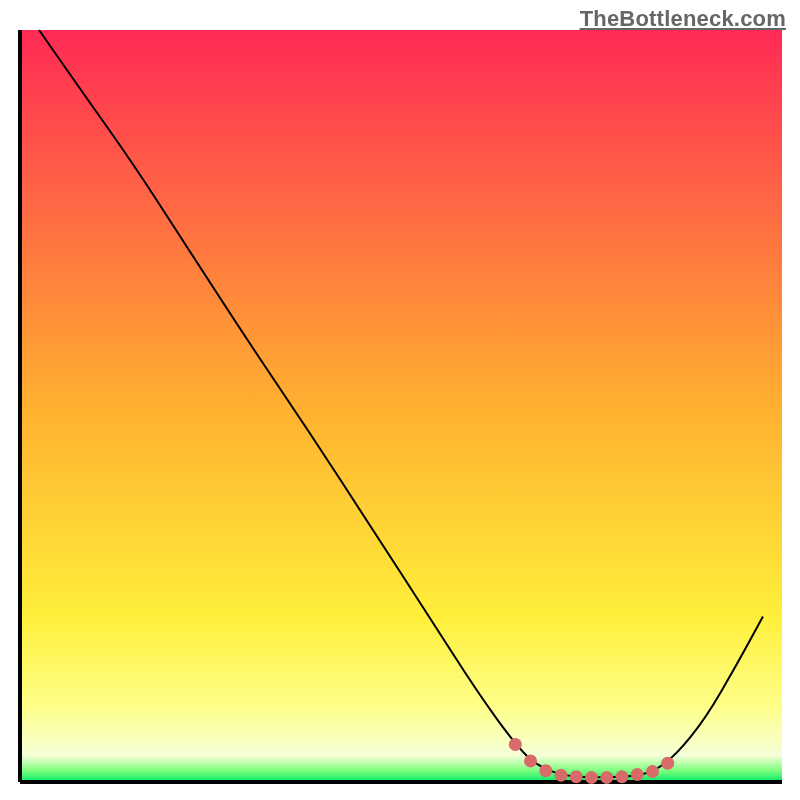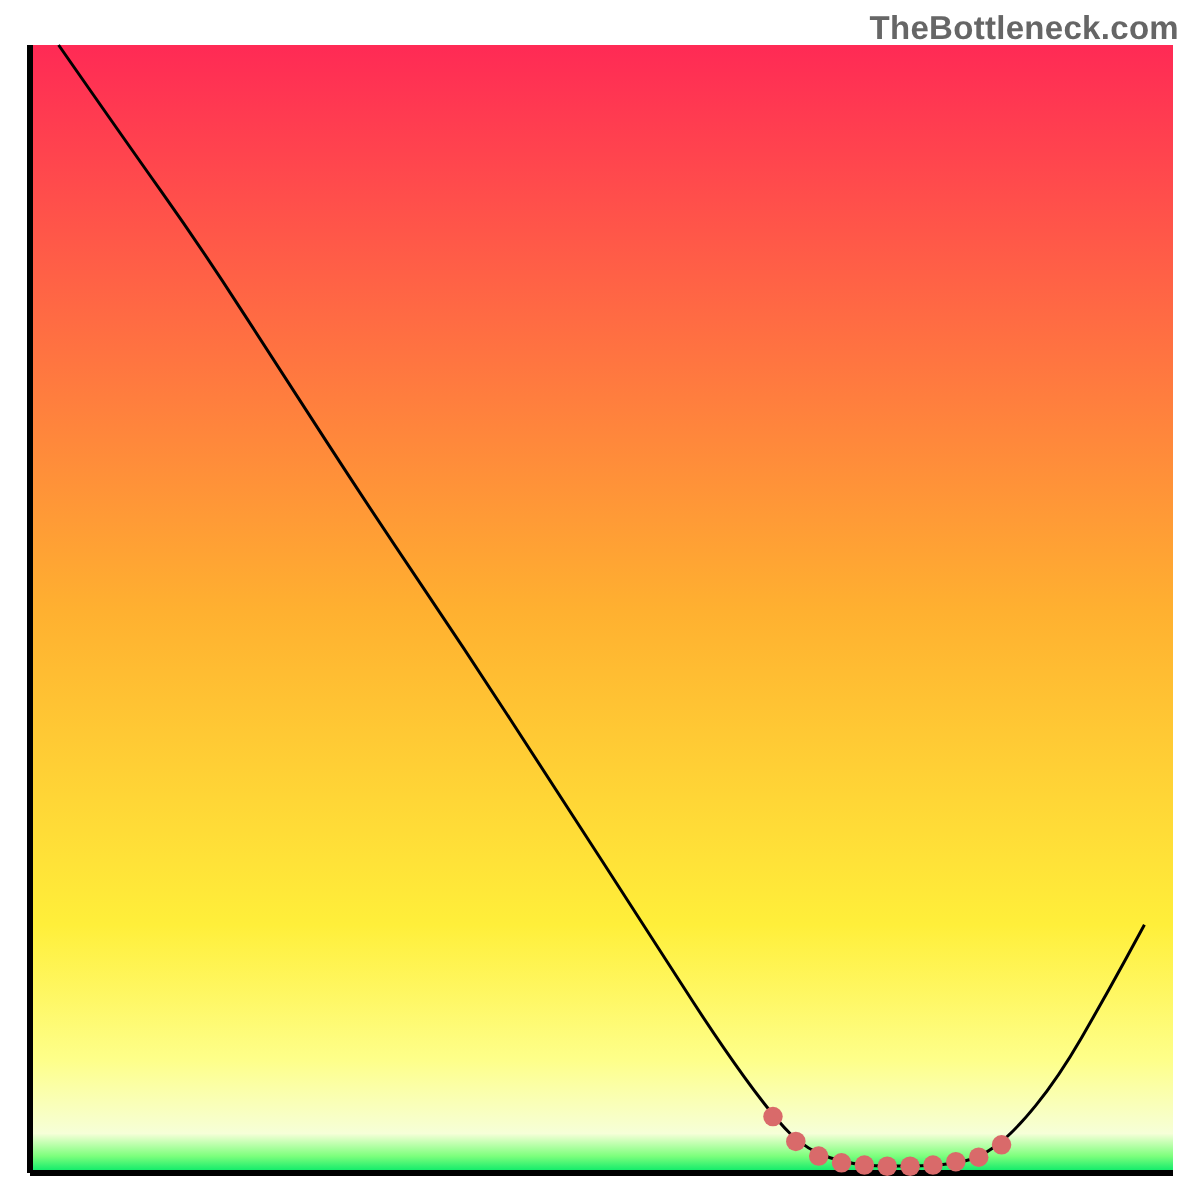--- a/index.html
+++ b/index.html
@@ -16,20 +16,21 @@
     height: 800px;
   }
   #watermark {
     position: absolute;
     top: 6px;
     right: 14px;
     font-size: 22px;
     font-weight: bold;
     color: #666666;
     letter-spacing: 0.2px;
+    text-decoration: underline;
   }
   svg {
     display: block;
     position: absolute;
     top: 0;
     left: 0;
   }
 </style>
 </head>
 <body>

